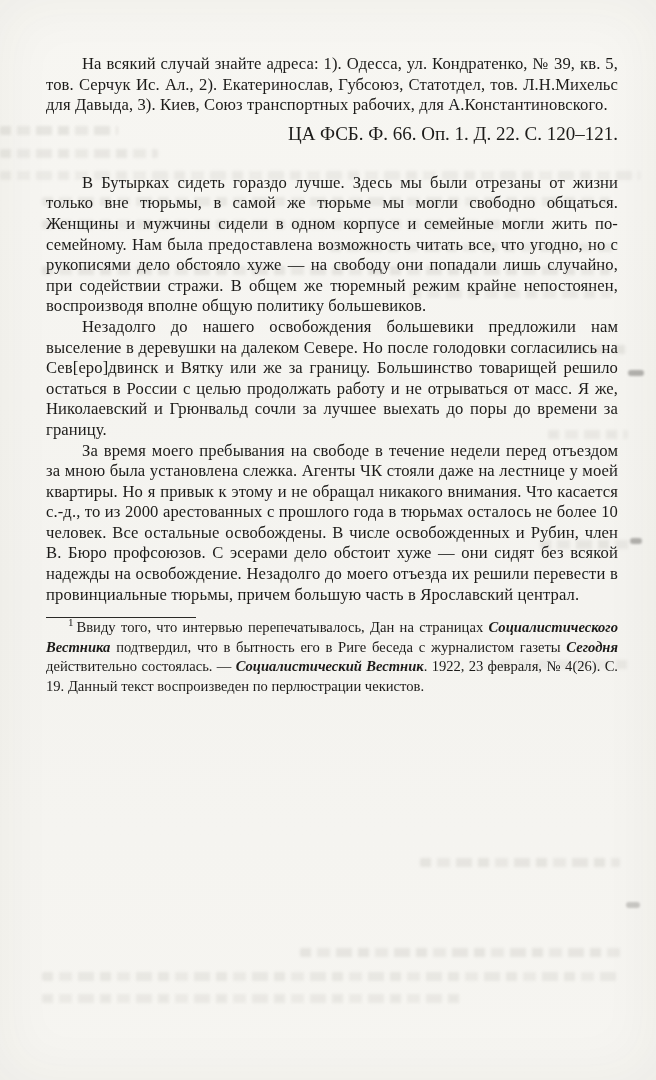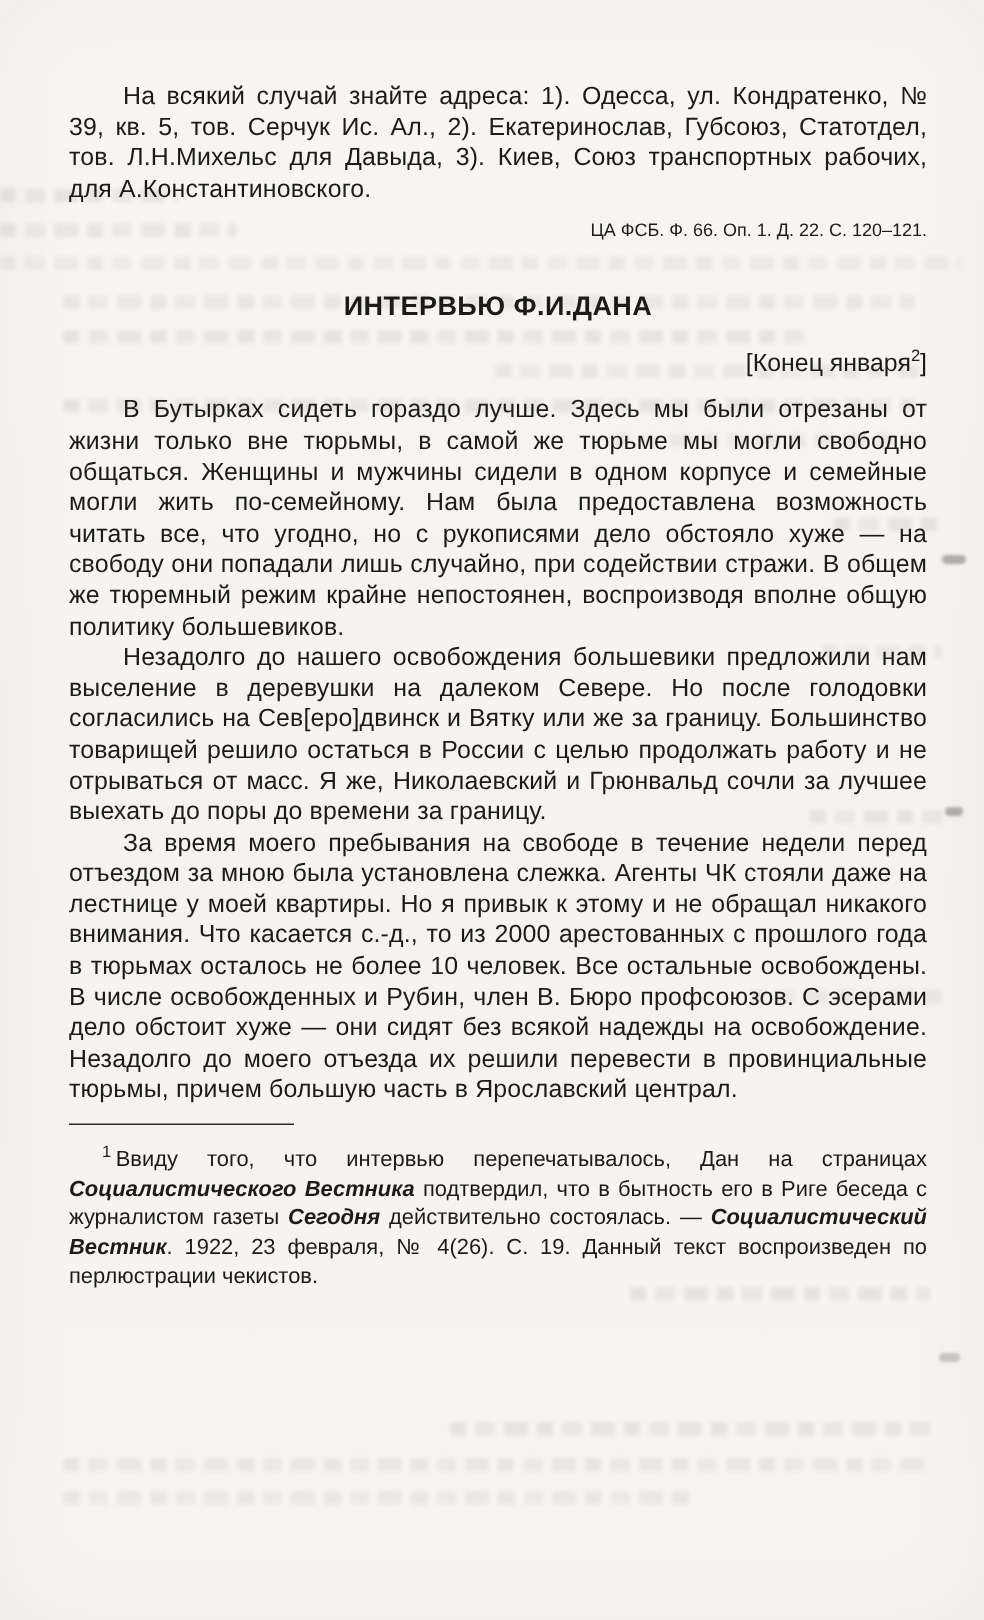--- a/index.html
+++ b/index.html
@@ -3,21 +3,21 @@
 <meta charset="utf-8">
 <style>
   html,body { margin:0; padding:0; background:#e9e8e4; }
   .page {
     position:relative;
     width:656px; height:1080px;
     margin:0 auto;
     background:linear-gradient(180deg,#f7f6f2 0%, #f4f3ef 55%, #f6f5f1 100%);
     box-shadow: inset 0 0 60px rgba(60,55,45,0.05);
     overflow:hidden;
-    font-family:Liberation Sans, sans-serif;
+    font-family:Liberation Serif, serif;
     color:#1c1b19;
   }
   
   .bleed { position:absolute; inset:0; pointer-events:none; }
   .strip {
     position:absolute; height:9px; border-radius:2px;
     background:repeating-linear-gradient(90deg,
       rgba(146,143,134,0.55) 0 11px, rgba(146,143,134,0) 11px 17px,
       rgba(146,143,134,0.42) 17px 30px, rgba(146,143,134,0) 30px 36px,
       rgba(146,143,134,0.50) 36px 52px, rgba(146,143,134,0) 52px 58px);
@@ -27,39 +27,39 @@
     position:absolute; width:16px; height:6px; border-radius:3px;
     background:rgba(40,38,34,0.55); filter:blur(1px); opacity:0.6;
   }
   .content { position:absolute; left:46px; right:38px; top:54px; }
   p { margin:0; }
   .intro, .body-par {
     font-size:16.6px; line-height:20.6px; text-align:justify;
     text-indent:36px; letter-spacing:0.1px;
   }
   .citation {
-    margin-top:7px; font-size:12px; line-height:21px; text-align:right;
+    margin-top:7px; font-size:19px; line-height:21px; text-align:right;
   }
   .doc-title {
     margin-top:29px; text-align:center; font-weight:bold;
     font-size:18px; line-height:23px; letter-spacing:0.3px;
   }
   .doc-title em { font-style:italic; }
   sup { font-size:11px; line-height:0; vertical-align:super; }
   .dateline {
     margin-top:15px; font-size:16.6px; line-height:21px; text-align:right;
   }
   .body-block { margin-top:11px; }
   .fn-rule {
     margin:12px 0 0 0; border:none; border-top:1.6px solid #2a2926;
     width:150px; margin-left:0;
   }
   .footnote {
     font-size:14.6px; line-height:19.6px; text-align:justify;
-    text-indent:22px; margin-top:14px;
+    text-indent:22px; margin-top:0;
   }
   .footnote .bi { font-weight:bold; font-style:italic; }
   .footnote sup { margin-right:3px; }
   .page-number {
     position:absolute; left:0; right:0; bottom:50px;
     text-align:center; font-size:16px; letter-spacing:0.5px;
   }
 </style>
 </head>
 <body>
@@ -88,24 +88,22 @@
     <div class="smudge" style="left:626px; top:902px; width:14px; opacity:0.4;"></div>
   </div>
 
   <div class="content">
 
     <p class="intro">На всякий случай знайте адреса: 1). Одесса, ул. Кондратенко, № 39, кв. 5, тов. Серчук Ис. Ал., 2). Екатеринослав, Губсоюз, Статотдел, тов. Л.Н.Михельс для Давыда, 3). Киев, Союз транспортных рабочих, для А.Константиновского.</p>
 
     <p class="citation">ЦА ФСБ. Ф. 66. Оп. 1. Д. 22. С. 120–121.</p>
 
     <div class="doc-title">
-      <div>ИНТЕРВЬЮ Ф.И.ДАНА</div>
     </div>
 
-    <p class="dateline"><span>[Конец января</span><sup>2</sup><span>]</span></p>
 
     <div class="body-block">
       <p class="body-par">В Бутырках сидеть гораздо лучше. Здесь мы были отрезаны от жизни только вне тюрьмы, в самой же тюрьме мы могли свободно общаться. Женщины и мужчины сидели в одном корпусе и семейные могли жить по-семейному. Нам была предоставлена возможность читать все, что угодно, но с рукописями дело обстояло хуже — на свободу они попадали лишь случайно, при содействии стражи. В общем же тюремный режим крайне непостоянен, воспроизводя вполне общую политику большевиков.</p>
       <p class="body-par">Незадолго до нашего освобождения большевики предложили нам выселение в деревушки на далеком Севере. Но после голодовки согласились на Сев[еро]двинск и Вятку или же за границу. Большинство товарищей решило остаться в России с целью продолжать работу и не отрываться от масс. Я же, Николаевский и Грюнвальд сочли за лучшее выехать до поры до времени за границу.</p>
       <p class="body-par">За время моего пребывания на свободе в течение недели перед отъездом за мною была установлена слежка. Агенты ЧК стояли даже на лестнице у моей квартиры. Но я привык к этому и не обращал никакого внимания. Что касается с.-д., то из 2000 арестованных с прошлого года в тюрьмах осталось не более 10 человек. Все остальные освобождены. В числе освобожденных и Рубин, член В. Бюро профсоюзов. С эсерами дело обстоит хуже — они сидят без всякой надежды на освобождение. Незадолго до моего отъезда их решили перевести в провинциальные тюрьмы, причем большую часть в Ярославский централ.</p>
     </div>
 
     <hr class="fn-rule">
 
     <p class="footnote"><sup>1</sup><span>Ввиду того, что интервью перепечатывалось, Дан на страницах </span><span class="bi">Социалистического Вестника</span><span> подтвердил, что в бытность его в Риге беседа с журналистом газеты </span><span class="bi">Сегодня</span><span> действительно состоялась. — </span><span class="bi">Социалистический Вестник</span><span>. 1922, 23 февраля, № 4(26). С. 19. Данный текст воспроизведен по перлюстрации чекистов.</span></p>

